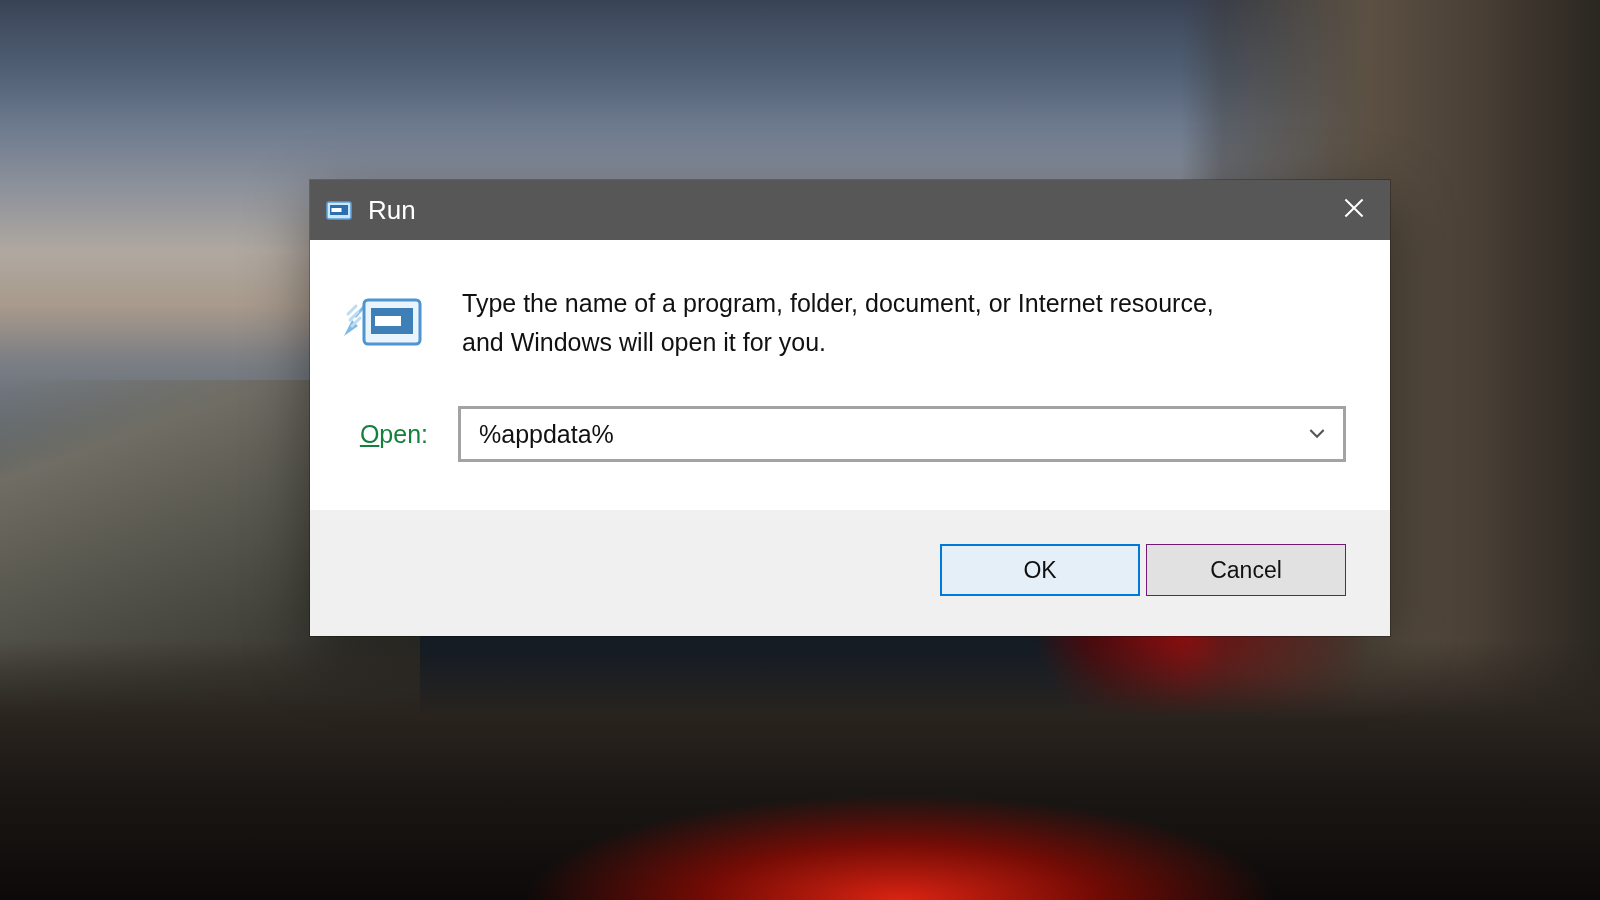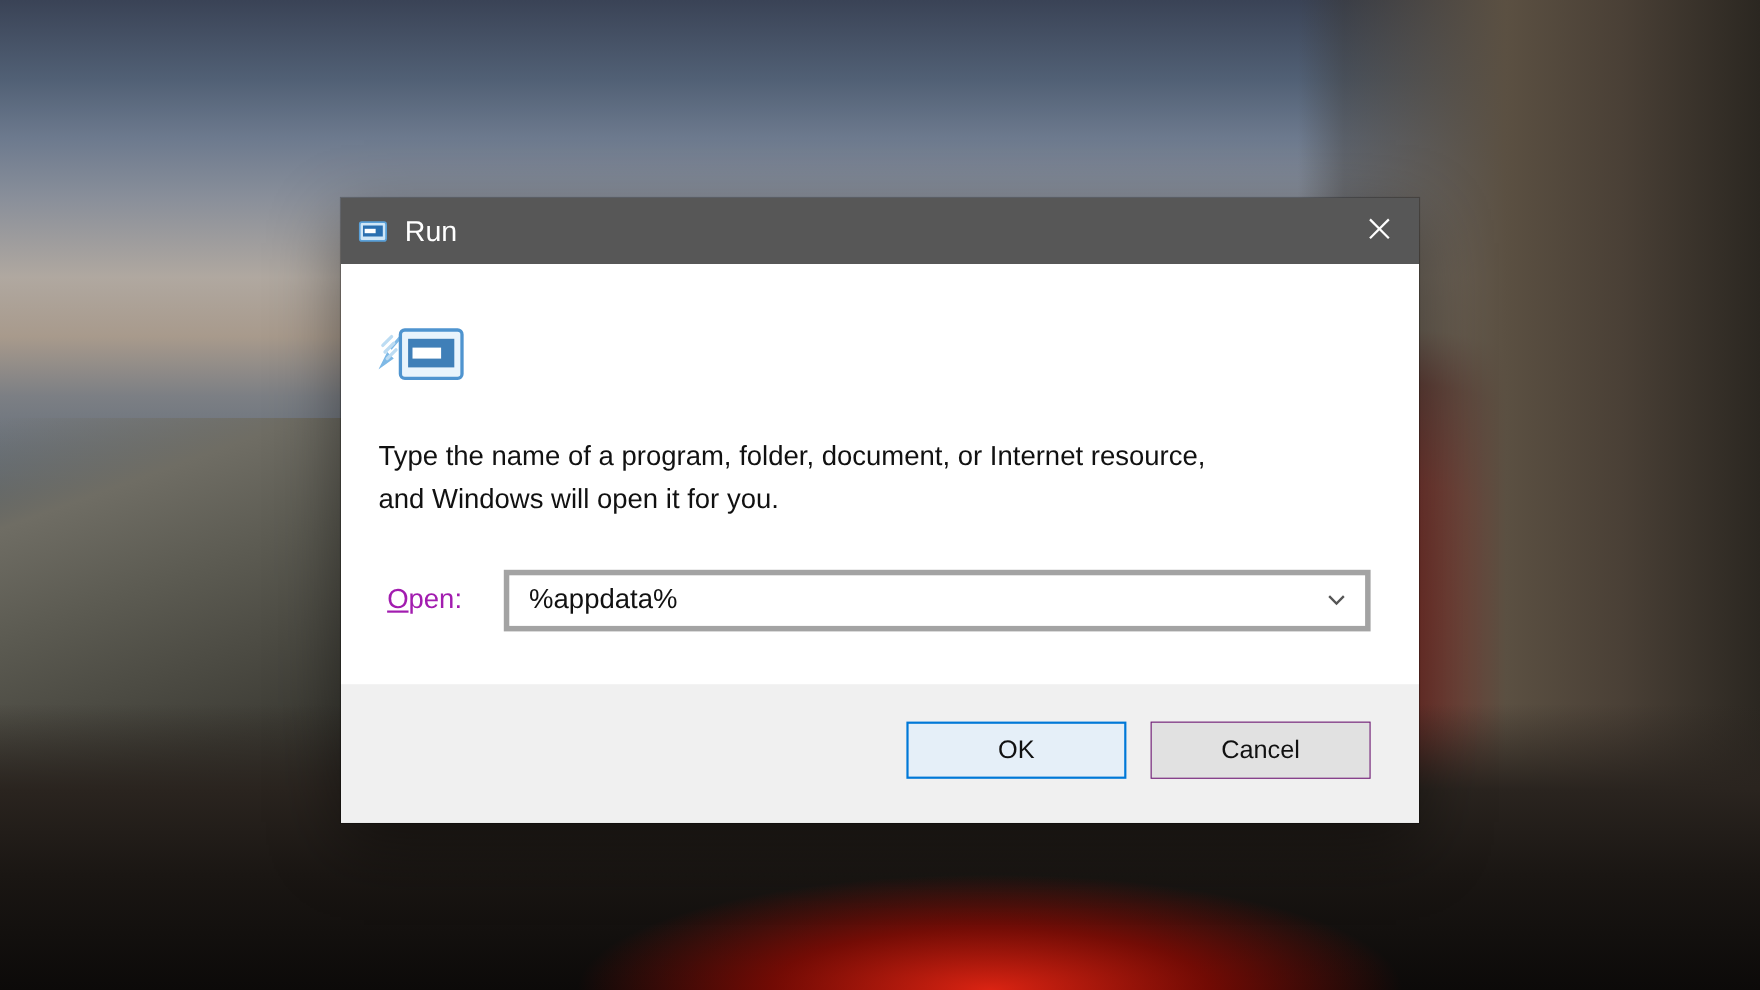--- a/index.html
+++ b/index.html
@@ -30,21 +30,21 @@
     left: 0; bottom: 0; width: 1600px; height: 260px;
     background:
       radial-gradient(ellipse 500px 140px at 900px 260px, rgba(255,40,20,0.85) 0%, rgba(180,10,0,0.6) 40%, rgba(0,0,0,0) 75%),
       linear-gradient(to bottom, rgba(0,0,0,0) 0%, #2a241f 30%, #1a1613 60%, #0c0a09 100%);
   }
 
   
   .run-dialog {
     position: absolute;
     left: 310px; top: 180px;
-    width: 980px;
+    width: 1080px;
     background: #ffffff;
     box-shadow: 0 20px 60px rgba(0,0,0,0.45), 0 0 0 1px rgba(0,0,0,0.25);
   }
   .titlebar {
     height: 60px;
     background: #575757;
     display: flex; align-items: center;
     padding: 0 0 0 16px;
     color: #ffffff;
   }
@@ -59,64 +59,63 @@
   .titlebar .close-btn {
     width: 72px; height: 60px;
     display: flex; align-items: center; justify-content: center;
     color: #ffffff;
   }
 
   .content-area {
     padding: 44px 44px 44px 34px;
     display: flex; gap: 34px;
     background: #ffffff;
-    flex-direction: column;
   }
   .run-large-icon {
     width: 84px; height: 72px; flex-shrink: 0;
     margin-top: 6px;
   }
   .description {
     font-size: 25px; line-height: 1.55; color: #111;
     max-width: 760px;
   }
 
   .input-row {
     padding: 0 44px 48px 34px;
     display: flex; align-items: center; gap: 30px;
     background: #ffffff;
   }
   .open-label {
-    font-size: 25px; color: #a21caf;
-    width: 84px; text-align: center;
+    font-size: 25px; color: #15803d;
+    width: 84px; text-align: right;
   }
   .open-label .accel { text-decoration: underline; }
   .combo {
     flex: 1; height: 56px;
-    border: 5px solid #a3a3a3;
+    border: 3px solid #a3a3a3;
     display: flex; align-items: center;
     padding: 0 12px 0 18px;
     background: #ffffff;
   }
   .combo input {
     flex: 1; border: none; outline: none;
     font-size: 25px; color: #111;
     background: transparent;
     font-family: inherit;
   }
   .combo .chevron {
     width: 28px; height: 28px;
     display: flex; align-items: center; justify-content: center;
     color: #555;
   }
 
   .button-row {
     background: #f0f0f0;
     padding: 34px 44px 40px 34px;
-    display: flex; justify-content: flex-end; gap: 22px;
+    display: flex; justify-content: flex-end; gap: 6px;
   }
   .btn {
     min-width: 200px; height: 52px;
     border: 1px solid #701a75;
     background: #e1e1e1;
     font-size: 23px; color: #111;
     display: flex; align-items: center; justify-content: center;
     font-family: inherit;
     cursor: default;
   }

